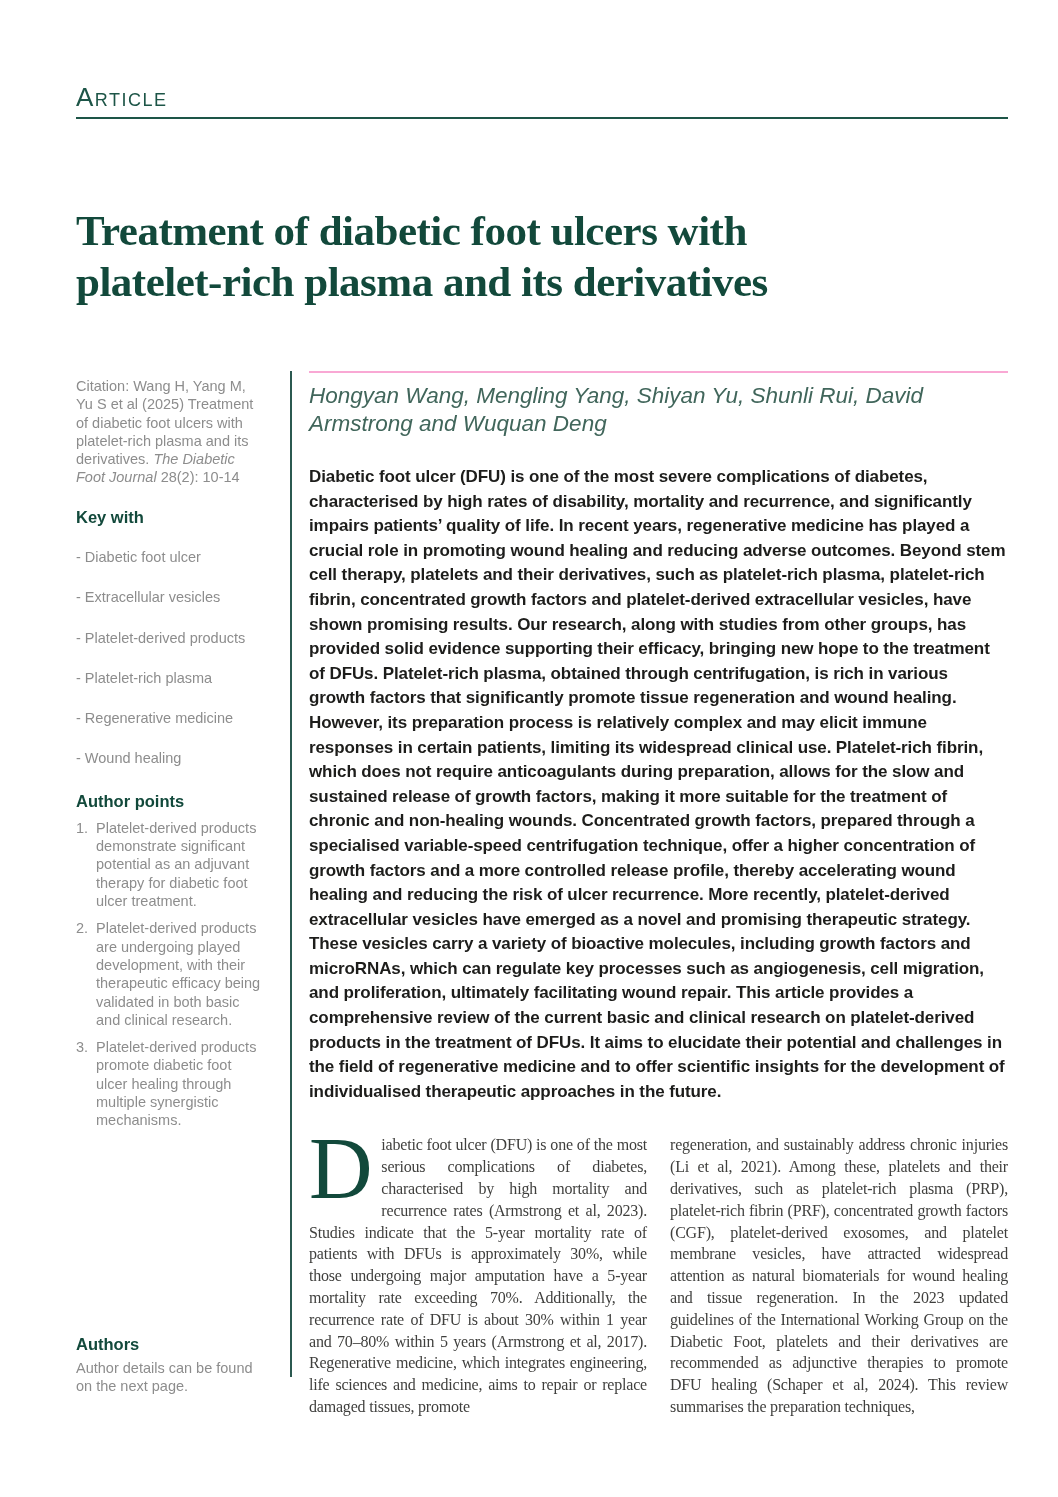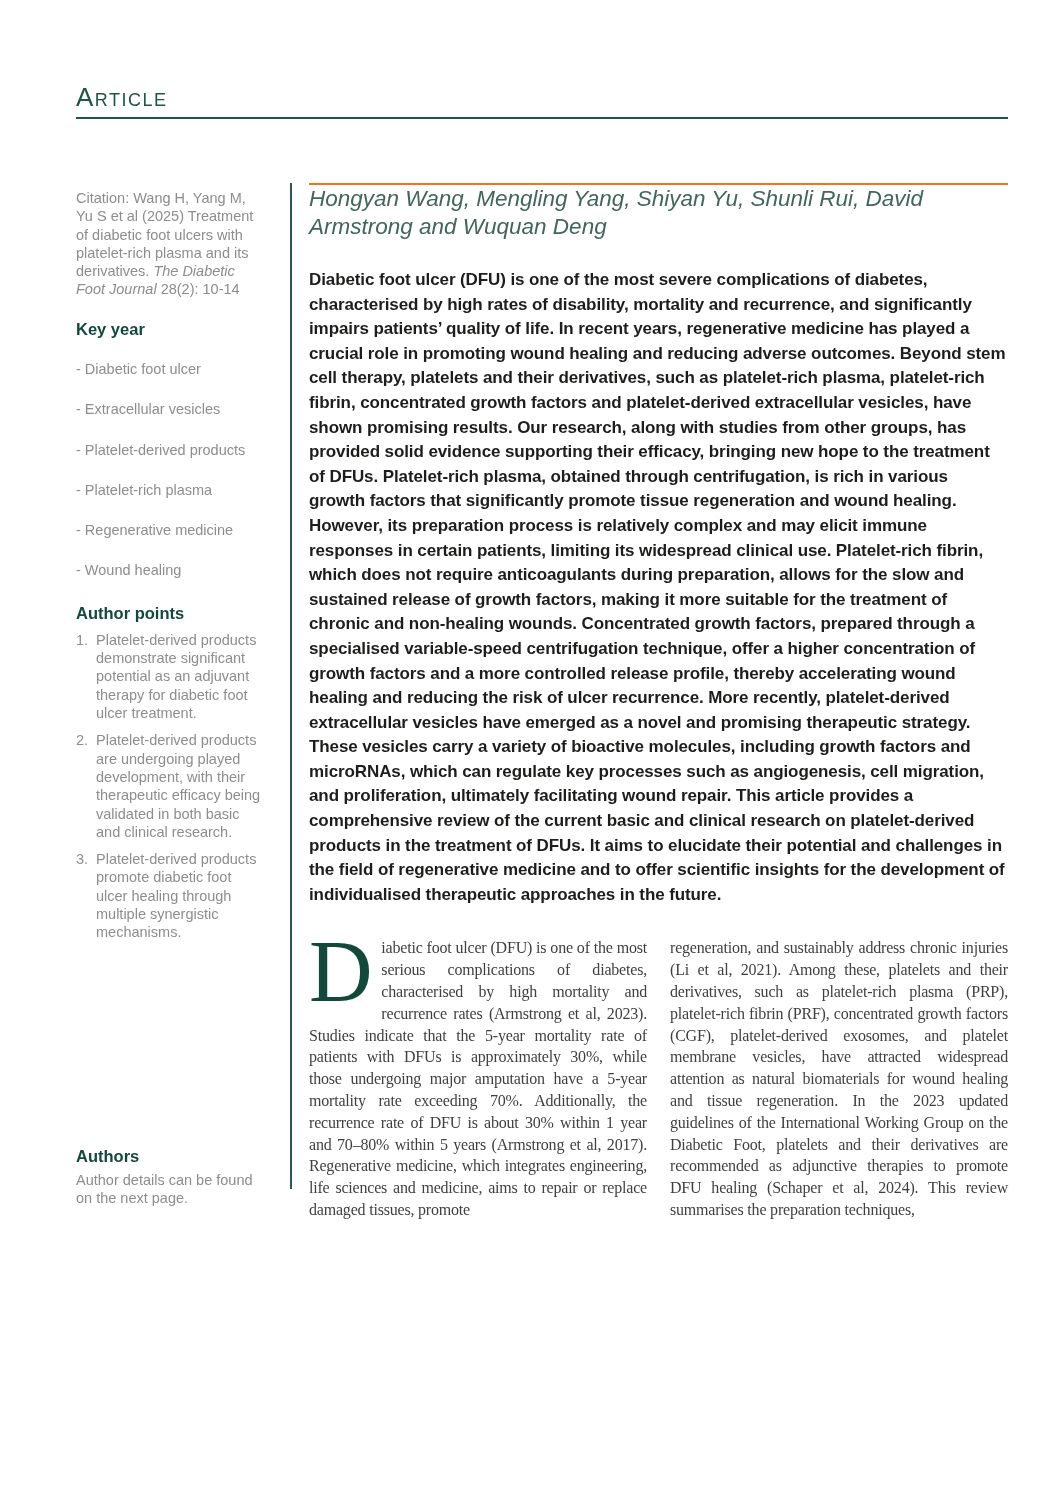--- a/index.html
+++ b/index.html
@@ -80,21 +80,22 @@
   .article-points li { display: flex; margin-bottom: 9px; }
   .article-points .num { flex: 0 0 20px; }
   .article-points .pt { flex: 1; }
   .authors-note { position: absolute; top: 964px; left: 0; width: 186px; }
   .authors-note p { margin-top: 6px; }
 
   
   .main {
     flex: 1;
     margin-left: 47px;
-    border-top: 2px solid #f97316;
+    border-top: 2px solid #f9a8d4;
+    padding-top: 9px;
   }
   .author-line {
     font-style: italic;
     font-size: 22.5px;
     line-height: 28px;
     color: #41665b;
   }
   .abstract {
     margin-top: 27px;
     font-weight: bold;
@@ -126,29 +127,33 @@
   }
 </style>
 </head>
 <body>
 
 <div class="page">
 
   <div class="kicker">Article</div>
   <div class="kicker-rule"></div>
 
+  <h1 class="title">
+    <span>Treatment of diabetic foot ulcers with</span>
+    <span>platelet-rich plasma and its derivatives</span>
+  </h1>
 
   <div class="content-row">
     <div class="v-rule"></div>
 
     <aside class="sidebar">
       <p class="citation"><span>Citation: Wang H, Yang M, Yu S et al (2025) Treatment of diabetic foot ulcers with platelet-rich plasma and its derivatives. </span><em>The Diabetic Foot Journal</em><span> 28(2): 10-14</span></p>
 
       <div class="keywords">
-        <h3 class="sb-heading">Key year</h3>
+        <h3 class="sb-heading">Key with</h3>
         <ul class="kw-items">
           <li>- Diabetic foot ulcer</li>
           <li>- Extracellular vesicles</li>
           <li>- Platelet-derived products</li>
           <li>- Platelet-rich plasma</li>
           <li>- Regenerative medicine</li>
           <li>- Wound healing</li>
         </ul>
       </div>
 

